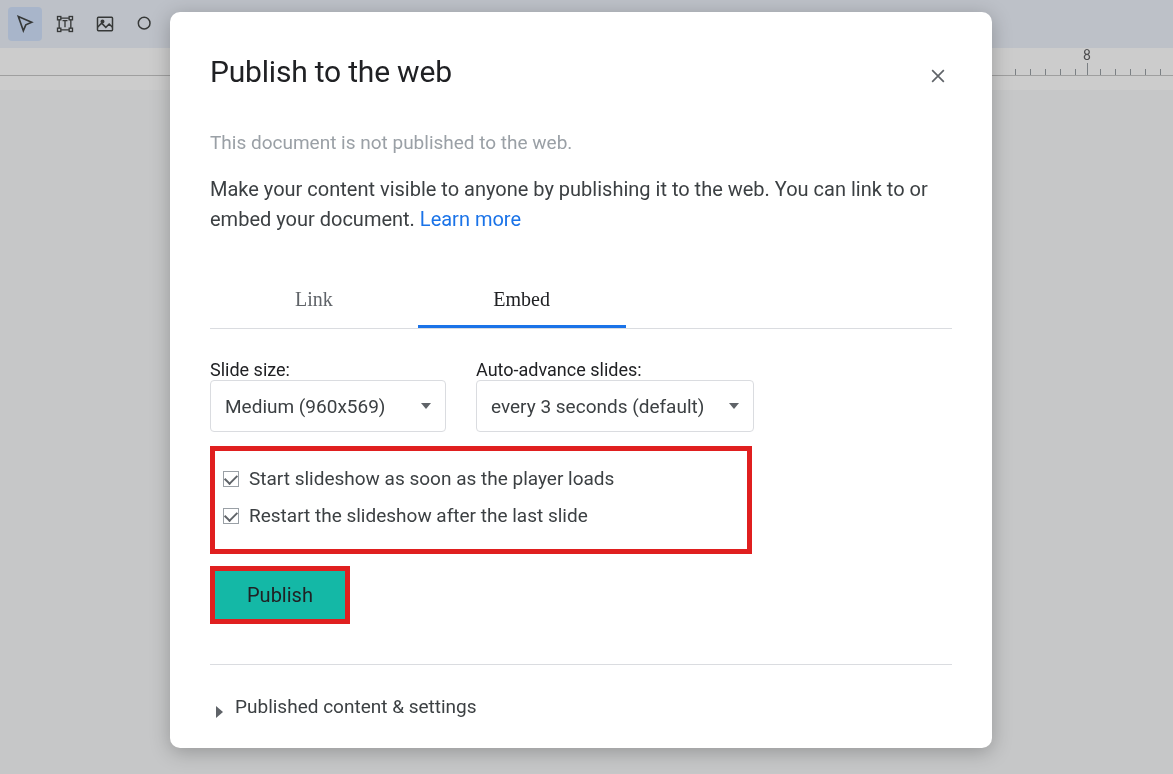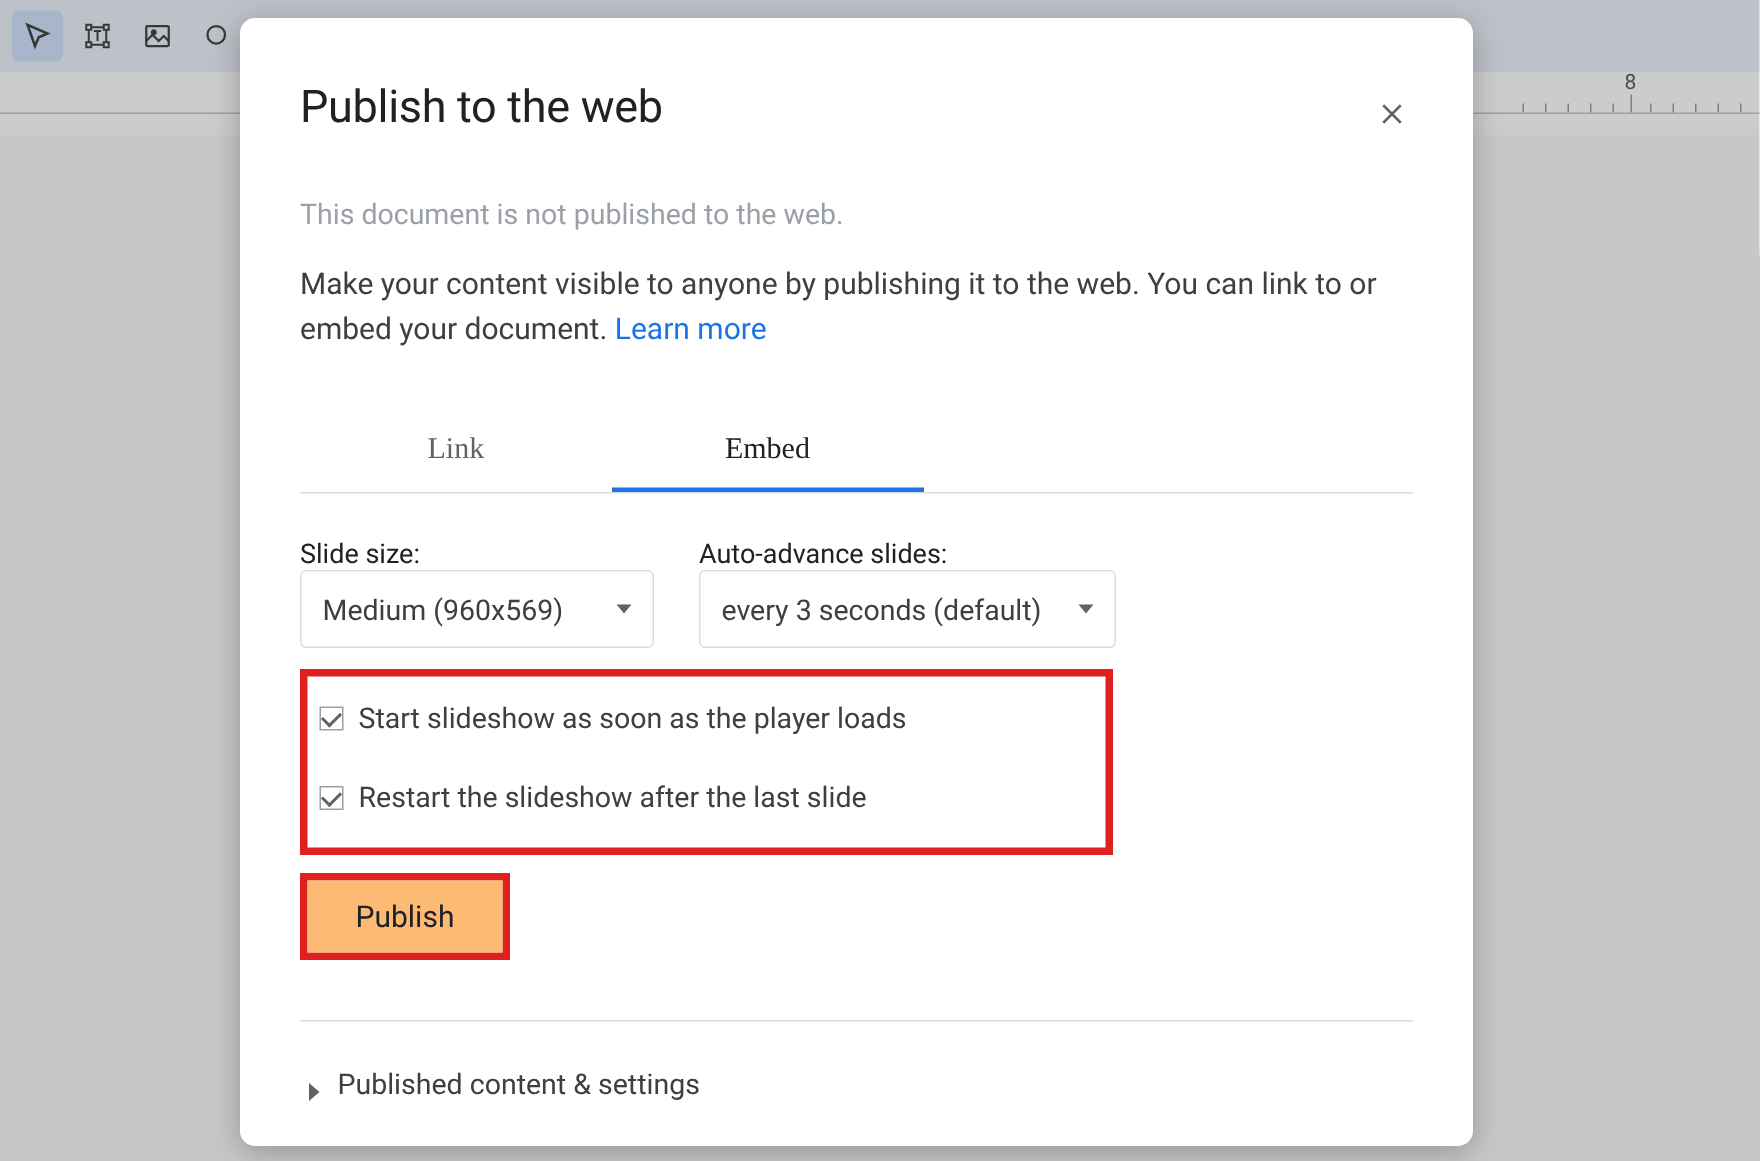--- a/index.html
+++ b/index.html
@@ -74,21 +74,21 @@
     letter-spacing: -1px;
   }
   .scrim {
     position: absolute;
     inset: 0;
     background: rgba(0,0,0,0.2);
   }
   
   .dialog {
     position: absolute;
-    left: 160px;
+    left: 170px;
     top: 12px;
     width: 822px;
     background: #fff;
     border-radius: 10px;
     box-shadow: 0 4px 20px rgba(0,0,0,0.25);
     padding: 42px 40px 30px 40px;
     z-index: 10;
   }
   .dialog-title {
     font-size: 30px;
@@ -178,21 +178,21 @@
     margin-top: 14px;
     border: 5px solid #e01f1f;
     padding: 10px 12px 18px 8px;
     width: 542px;
   }
   .check-row {
     display: flex;
     align-items: center;
     gap: 10px;
     margin-top: 6px;
-    margin-bottom: 30px;
+    margin-bottom: 14px;
   }
   .check-row:last-child { margin-bottom: 4px; }
   .chk {
     width: 16px;
     height: 16px;
     border: 1px solid #9aa0a6;
     background: #fff;
     position: relative;
     flex-shrink: 0;
   }
@@ -211,21 +211,21 @@
     font-size: 19px;
     color: #3c4043;
   }
   .publish-wrap {
     margin-top: 12px;
     border: 5px solid #e01f1f;
     display: inline-block;
     padding: 0;
   }
   .publish-btn {
-    background: #fdba74;
+    background: #14b8a6;
     border: none;
     font-size: 20px;
     color: #202124;
     padding: 12px 32px;
     cursor: pointer;
     font-family: inherit;
   }
   .hr {
     margin-top: 40px;
     border: 0;

